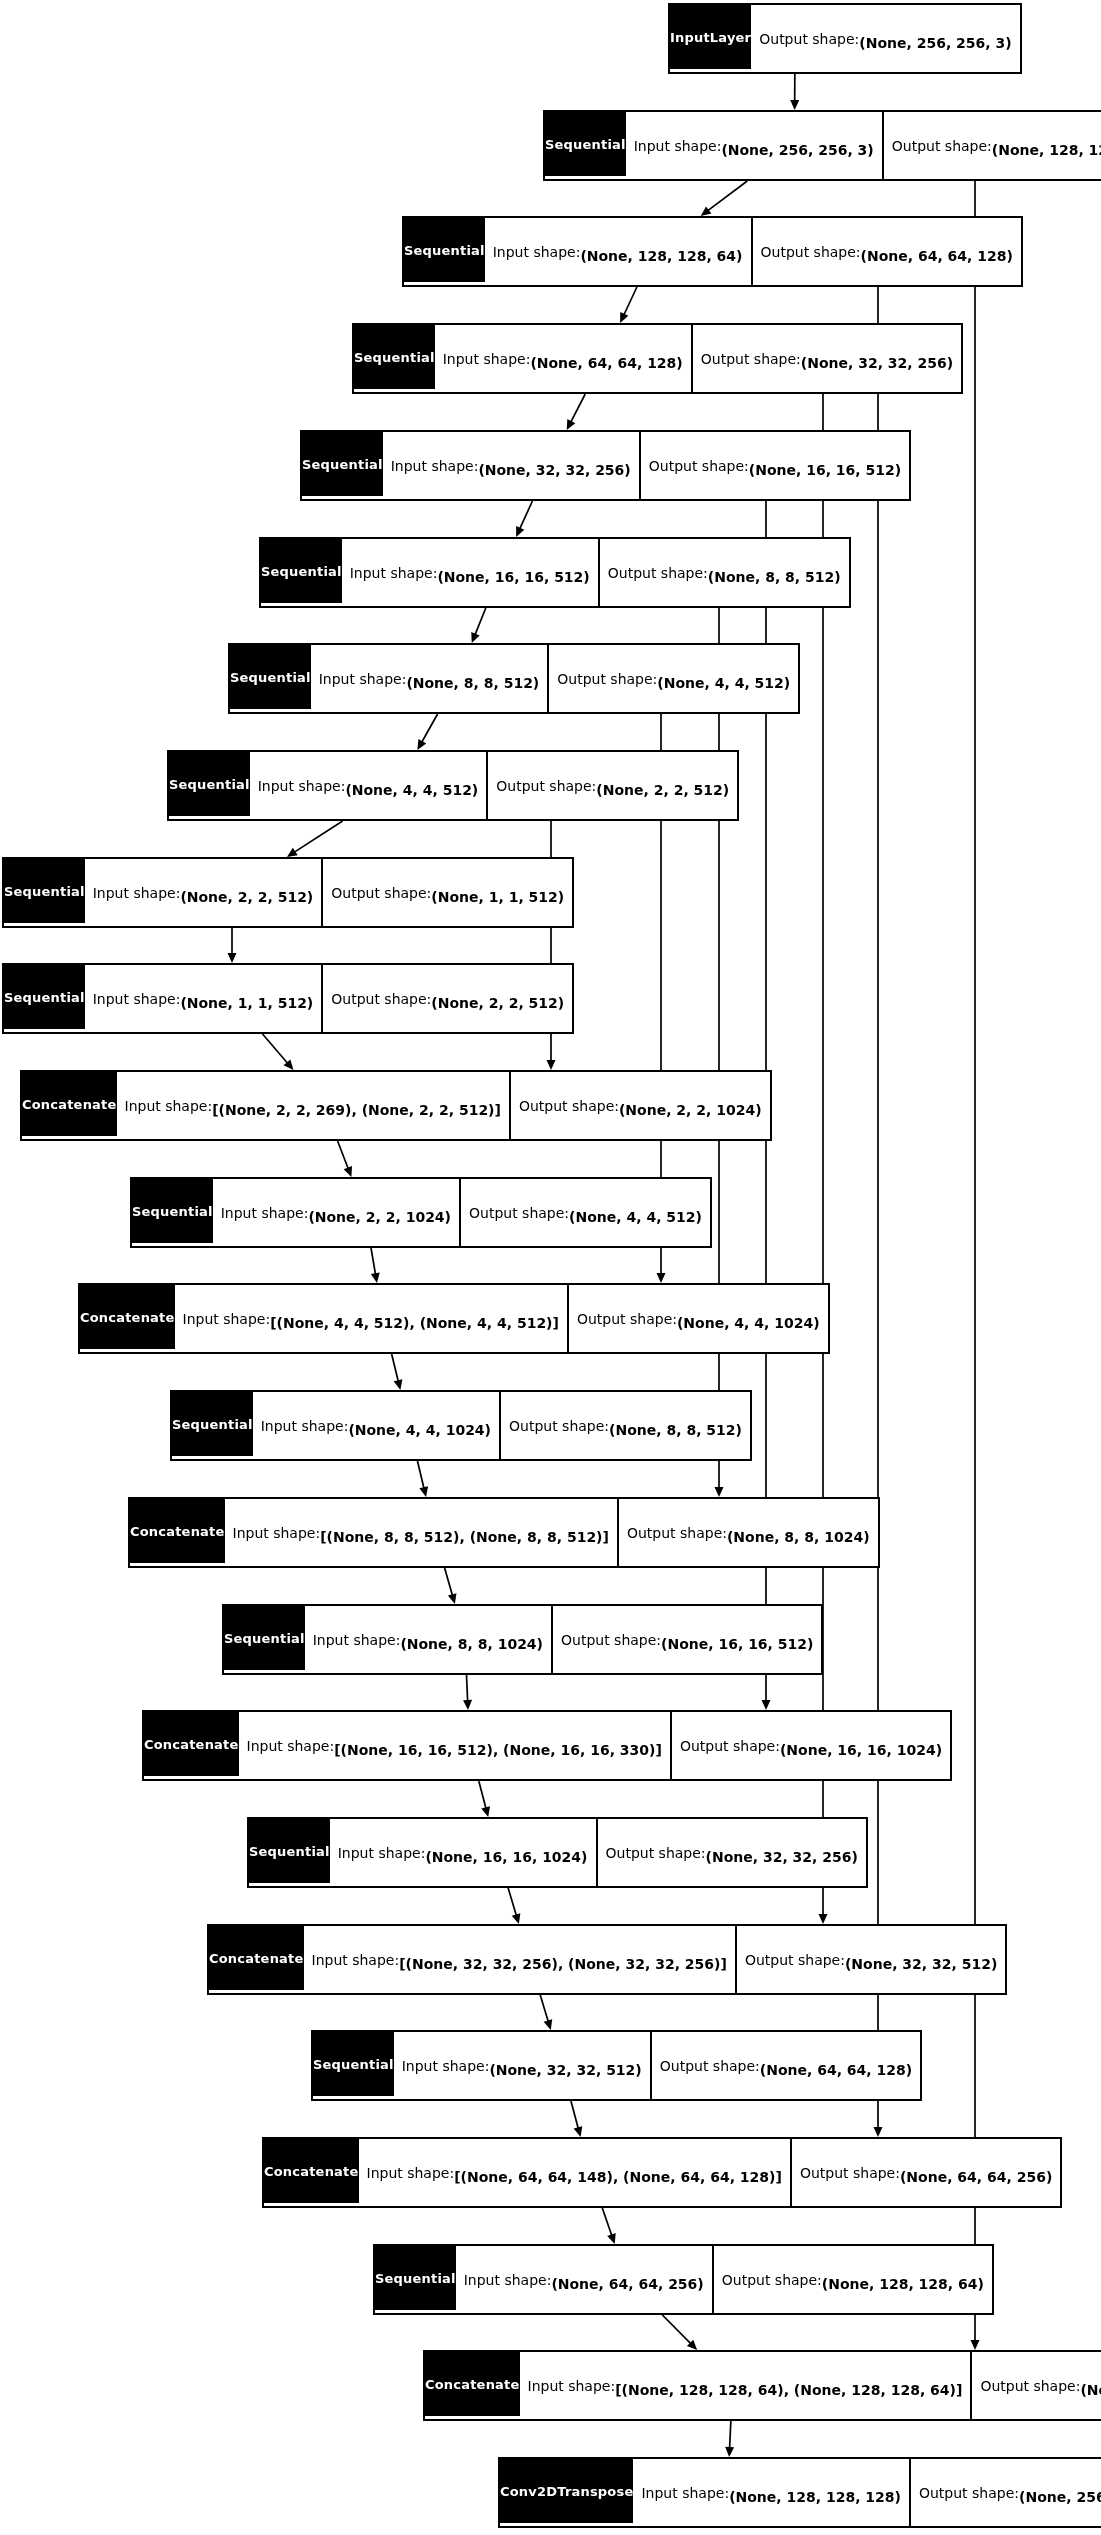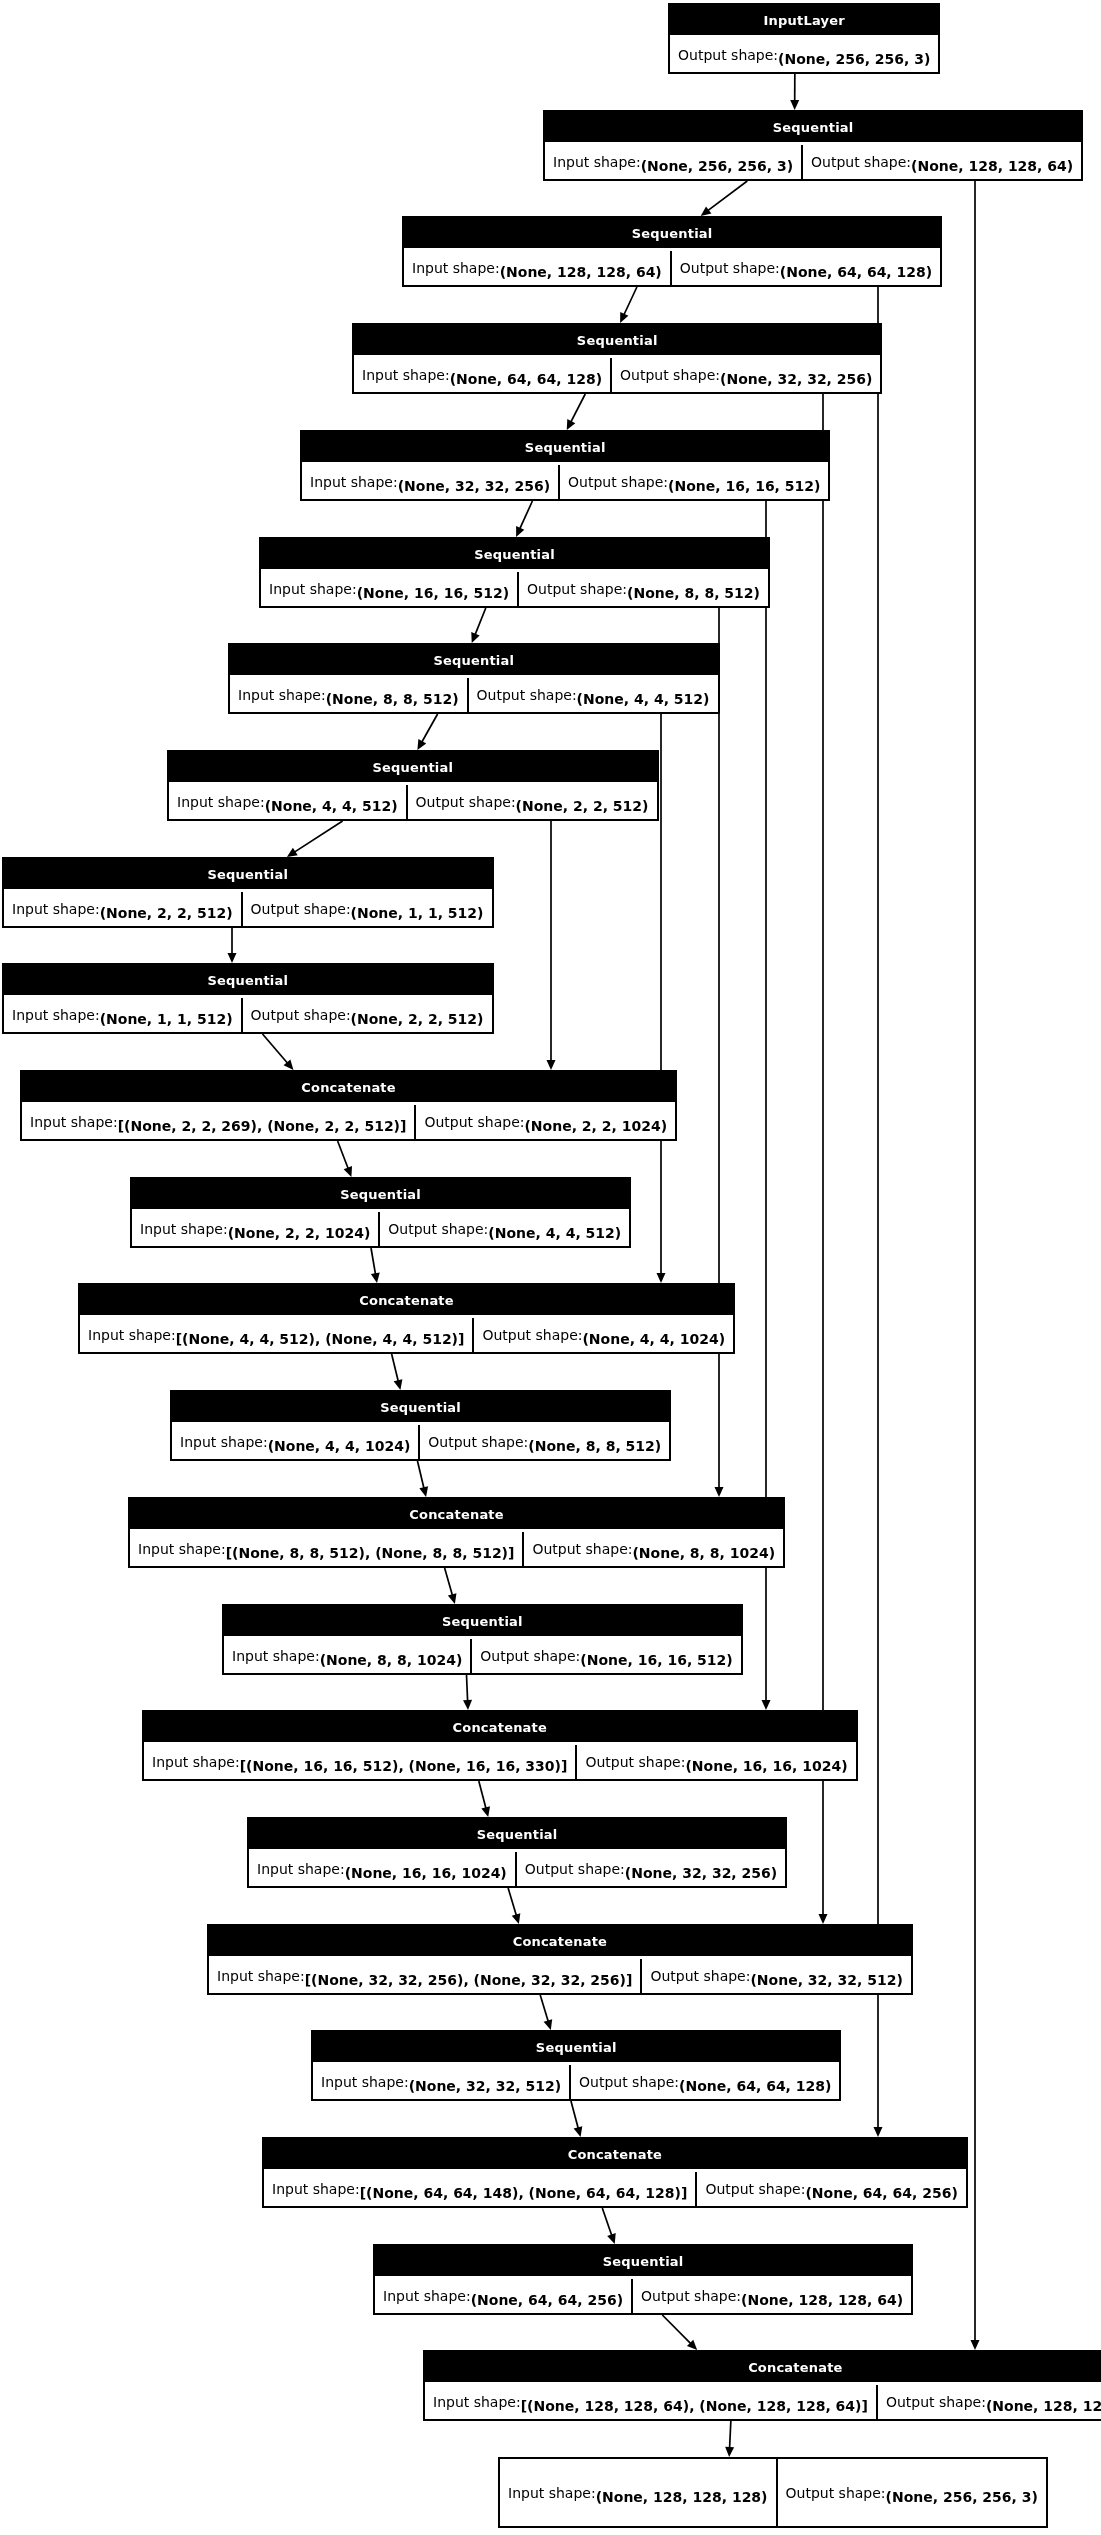--- a/index.html
+++ b/index.html
@@ -24,21 +24,20 @@
     top: 0;
     z-index: 0;
   }
   .node {
     position: absolute;
     box-sizing: border-box;
     height: 71px;
     background: #ffffff;
     border: 2px solid #000000;
     display: flex;
-    flex-direction: column;
     z-index: 1;
   }
   .node-title {
     flex: 0 0 30px;
     background: #000000;
     color: #ffffff;
     font-size: 13px;
     font-weight: bold;
     display: flex;
     align-items: center;
@@ -426,20 +425,21 @@
           <span>Input shape: </span>
           <span class="shape-value">[(None, 128, 128, 64), (None, 128, 128, 64)]</span>
         </div>
         <div class="node-cell">
           <span>Output shape: </span>
           <span class="shape-value">(None, 128, 128, 128)</span>
         </div>
       </div>
     </div>
     <div class="node" style="left: 498px; top: 2457px; min-width: 430px;">
+      <div class="node-title">Conv2DTranspose</div>
       <div class="node-cells">
         <div class="node-cell">
           <span>Input shape: </span>
           <span class="shape-value">(None, 128, 128, 128)</span>
         </div>
         <div class="node-cell">
           <span>Output shape: </span>
           <span class="shape-value">(None, 256, 256, 3)</span>
         </div>
       </div>

